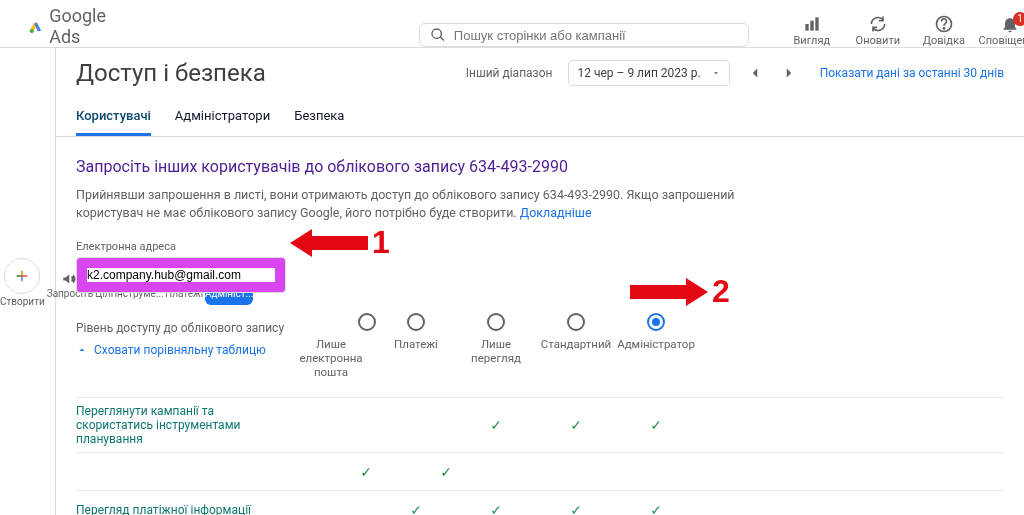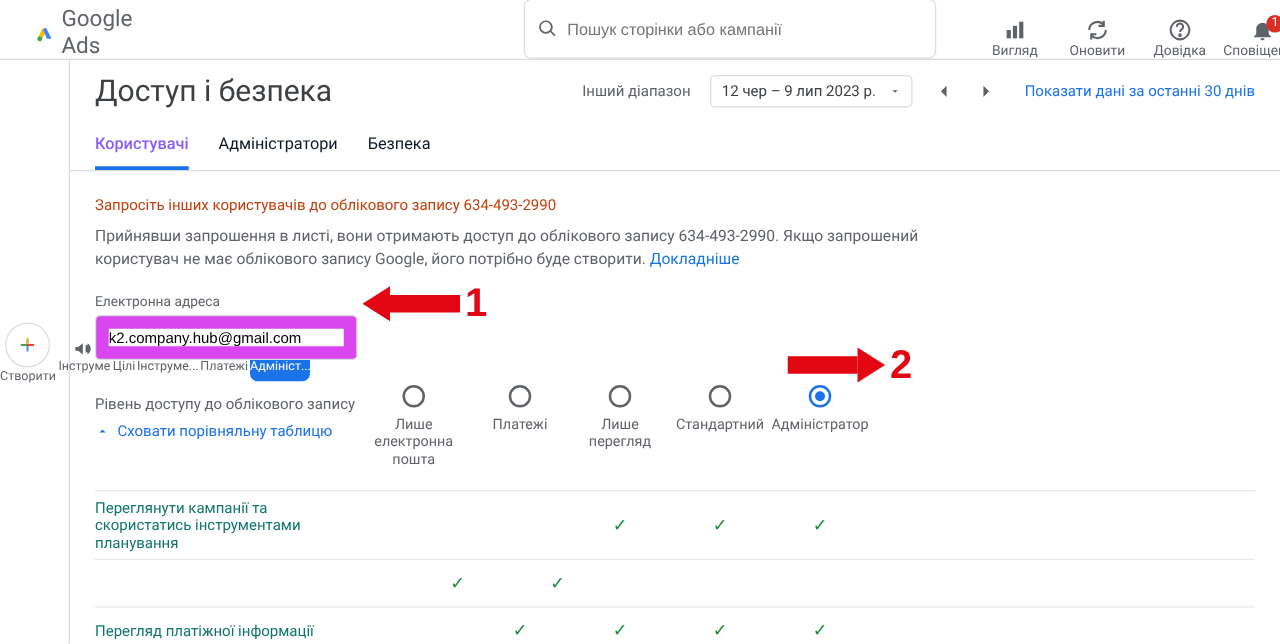--- a/index.html
+++ b/index.html
@@ -3,21 +3,21 @@
 <meta charset="utf-8">
 <style>
   * { box-sizing: border-box; margin: 0; padding: 0; }
   body { font-family: Roboto, Arial, sans-serif; font-size: 13px; color: #3c4043; background: #fff; width: 1024px; height: 515px; overflow: hidden; }
   
   .header { display: flex; align-items: flex-end; height: 48px; padding: 0 12px; border-bottom: 1px solid #dadce0; gap: 16px; }
   .menu-icon { width: 24px; height: 24px; display: flex; align-items: center; justify-content: center; color:#5f6368; cursor:pointer;}
   .logo { display: flex; align-items: center; gap: 6px; }
   .logo-text { font-size: 18px; color:#5f6368; }
   .search-wrap { flex: 0 0 auto; margin-left: 290px; }
-  .search { width: 330px; height: 48px; border:1px solid #dadce0; border-radius:6px; display:flex; align-items:center; padding:0 10px; color:#5f6368; gap:8px;}
+  .search { width: 330px; height: 24px; border:1px solid #dadce0; border-radius:6px; display:flex; align-items:center; padding:0 10px; color:#5f6368; gap:8px;}
   .search input { border:none; outline:none; font-size:13px; flex:1; color:#3c4043; background:transparent;}
   .header-spacer { flex:1; }
   .header-icons { display:flex; align-items:center; gap:4px; }
   .hicon { display:flex; flex-direction:column; align-items:center; width:62px; font-size:11px; color:#5f6368; cursor:pointer; position:relative;}
   .hicon svg { width:20px; height:20px; }
   .badge { position:absolute; top:-2px; right:14px; background:#d93025; color:#fff; font-size:10px; border-radius:8px; padding:0 4px; line-height:14px;}
   
   .layout { display:flex; height:calc(515px - 48px); }
   .sidebar { width:56px; border-right:1px solid #dadce0; display:flex; flex-direction:row; align-items:center; padding-top:6px; gap:2px;}
   .sb-item { width:48px; display:flex; flex-direction:column; align-items:center; justify-content:center; font-size:10px; color:#5f6368; cursor:pointer; padding:6px 0; border-radius:6px; text-align:center; line-height:11px;}
@@ -29,34 +29,34 @@
   .main { flex:1; overflow:auto; }
   .topbar { display:flex; align-items:center; height:50px; padding:0 20px; gap:16px;}
   .page-title { font-size:24px; color:#3c4043; font-weight:400;}
   .topbar-spacer { flex:1;}
   .range-label { font-size:12px; color:#5f6368;margin-left:27px;}
   .date-picker { border:1px solid #dadce0; border-radius:4px; padding:5px 8px; font-size:12px; display:flex; align-items:center; gap:10px; cursor:pointer;}
   .chev { color:#5f6368; display:flex; }
   .link30 { color:#1a73e8; font-size:12px; cursor:pointer; margin-left:6px;}
   .tabs { display:flex; gap:24px; padding:0 20px; border-bottom:1px solid #dadce0; }
   .tab { padding:10px 0; font-size:13px; color:#0f172a; cursor:pointer;}
-  .tab.active { color:#8b5cf6; border-bottom:3px solid #1a73e8; font-weight:500;}
+  .tab.active { color:#0c4a6e; border-bottom:3px solid #1a73e8; font-weight:500;}
   .content { padding:20px 20px 10px 20px; }
-  .h1 { font-size:12px; color:#c2410c; margin-bottom:10px;}
+  .h1 { font-size:16px; color:#4c1d95; margin-bottom:10px;}
   .desc { font-size:12.5px; color:#5f6368; line-height:18px; max-width:700px;}
   .desc a { color:#1a73e8; text-decoration:none; cursor:pointer;}
   .field-label { font-size:11px; color:#5f6368; margin-top:18px; margin-bottom:4px;}
   .email-box { width:210px; height:36px; border:1px solid #dadce0; border-radius:4px; display:flex; align-items:center; padding:0 10px; font-size:12px; background:#d946ef; position:relative;}
   .email-box input { border:none; outline:none; width:100%; font-size:12px; }
   .access-label { font-size:12px; color:#5f6368; margin-top:28px;}
   .toggle-compare { color:#1a73e8; font-size:12px; display:flex; align-items:center; gap:6px; margin-top:8px; cursor:pointer;}
   .access-grid { margin-top:-44px; }
   .radio-row { display:flex; margin-left:210px; gap:0;}
   .radio-col { width:80px; display:flex; flex-direction:column; align-items:center; text-align:center; font-size:11.5px; color:#5f6368; line-height:14px;}
-  .radio-col:first-child { width:90px;}
+  .radio-col:first-child { width:90px;align-items:flex-end;}
   .radio { width:18px; height:18px; border:2px solid #5f6368; border-radius:50%; margin-bottom:6px; cursor:pointer; display:flex; align-items:center; justify-content:center; background:#fff;}
   .radio.selected { border-color:#1a73e8;}
   .radio.selected::after { content:""; width:8px; height:8px; background:#1a73e8; border-radius:50%;}
   .perm-table { margin-top:18px; }
   .perm-row { display:flex; align-items:center; border-top:1px solid #e8eaed; min-height:38px; padding:6px 0;}
   .perm-label { width:210px; font-size:12px; color:#0f766e; padding-right:8px;}
   .perm-cells { display:flex;}
   .perm-cell { width:80px; text-align:center; color:#1e8e3e; font-size:14px;}
   .perm-cell:first-child { width:90px;}
   .check { color:#1e8e3e;}
@@ -140,21 +140,21 @@
             <path d="M11 5h2v6h-2z" fill="#fbbc04"></path>
             <path d="M5 11h6v2H5z" fill="#34a853"></path>
           </svg>
         </div>
       <span>Створити</span>
     </div>
     <div class="sb-item">
       <svg viewBox="0 0 24 24" fill="#5f6368">
           <path d="M3 10v4h3l5 4V6l-5 4zM14 8a4 4 0 010 8zM16 6a7 7 0 010 12"></path>
         </svg>
-      <span>Інструме</span>
+      <span>Запросіть</span>
     </div>
     <div class="sb-item">
       <svg viewBox="0 0 24 24" fill="#5f6368">
           <path d="M7 4h10v4a5 5 0 01-10 0zM5 4h2v3a3 3 0 01-3-3zM17 4h2a3 3 0 01-3 3zM11 13h2v4h3v2H8v-2h3z"></path>
         </svg>
       <span>Цілі</span>
     </div>
     <div class="sb-item">
       <svg viewBox="0 0 24 24" fill="#5f6368">
           <path d="M6 3l3 3-3 3-3-3zM14 6a4 4 0 104 4l-6 6-2-2 6-6a4 4 0 00-2-2z"></path>

